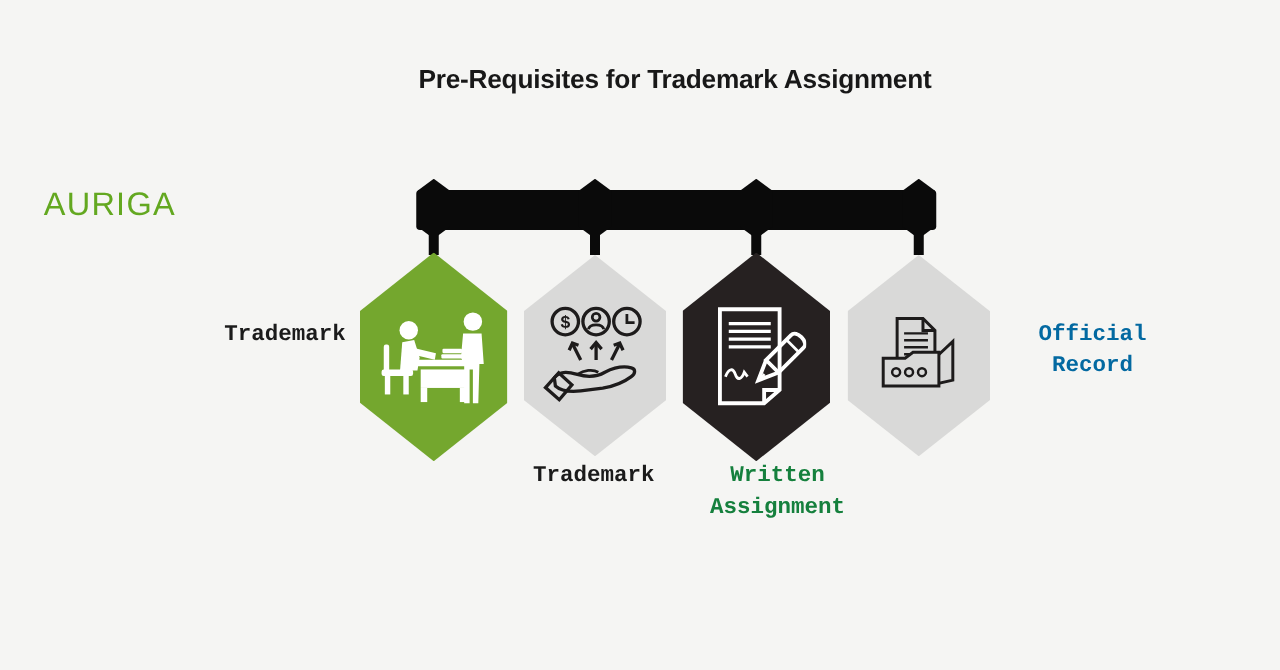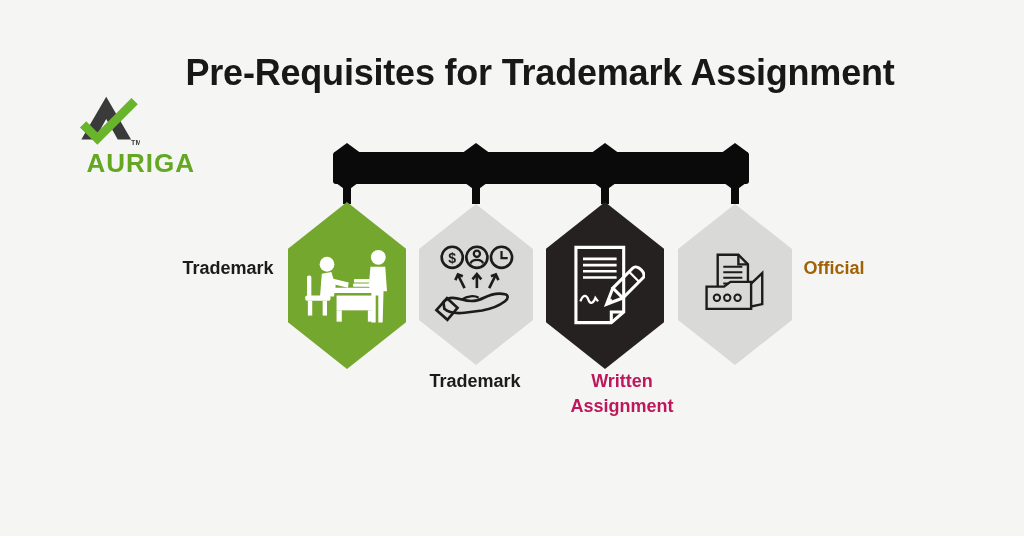--- a/index.html
+++ b/index.html
@@ -1,56 +1,49 @@
 <!DOCTYPE html>
 <html style="--bg: #f5f5f3; --hex-gray: #d9d9d8; --logo-green: #68b42a; --logo-dark: #3b3a3a;"><head>
 <meta charset="utf-8">
 <style>
   html,body{margin:0;padding:0;}
   body{font-family:"Liberation Sans",sans-serif;}
   #stage{position:relative;width:1024px;height:536px;background:var(--bg,#f5f5f3);overflow:hidden;}
 
   
   .title{position:absolute;left:56px;width:968px;top:52px;text-align:center;
-         font-size:36px;font-weight:800;letter-spacing:-0.2px;color:#181818;}
+         font-size:21px;font-weight:800;letter-spacing:-0.2px;color:#181818;}
 
   
   .logo-mark{position:absolute;left:76px;top:95px;width:64px;height:52px;}
-  .logo-text{position:absolute;left:35px;top:148px;width:160px;text-align:right;
-             font-size:26px;font-weight:700;letter-spacing:1px;color:var(--logo-green,#63a820);}
+  .logo-text{position:absolute;left:35px;top:148px;width:160px;text-align:left;
+             font-size:26px;font-weight:400;letter-spacing:1px;color:var(--logo-green,#63a820);}
 
   
   .tl-bar{position:absolute;left:333px;top:152px;width:416px;height:32px;border-radius:3px;}
   .tl-knob{position:absolute;top:143px;width:26px;height:48px;
            clip-path:polygon(50% 0%,100% 20%,100% 80%,50% 100%,0% 80%,0% 20%);}
   .tl-stem{position:absolute;top:186px;width:8px;height:18px;}
 
   
   .hex{position:absolute;clip-path:polygon(50% 0%,100% 28%,100% 72%,50% 100%,0% 72%,0% 28%);}
   .hex-icon{position:absolute;display:flex;align-items:center;justify-content:center;}
   .hex-icon svg{width:100%;height:100%;}
 
   
   .step-label{position:absolute;width:200px;text-align:center;font-size:18px;font-weight:800;
-              line-height:25px;color:#1b1b1b;}
+              line-height:25px;color:#1b1b1b;font-family:Liberation Mono, monospace;}
 </style>
 </head>
 <body>
 
 <div id="stage">
 
   <div class="title" style="color: rgb(24, 24, 24);">Pre-Requisites for Trademark Assignment</div>
 
-  <div class="logo-mark">
-    <svg viewBox="0 0 72 58">
-      <path d="M34,2 L62,50 H47 L34,27 L21,50 H6 Z" fill="var(--logo-dark,#3b3a3a)"></path>
-      <path d="M8,33 L24,49 L66,7" fill="none" stroke="var(--logo-green,#68b42a)" stroke-width="10"></path>
-      <text x="62" y="56" font-size="8" font-weight="bold" fill="var(--logo-dark,#3b3a3a)">TM</text>
-    </svg>
-  </div>
   <div class="logo-text" style="color: rgb(99, 168, 32);">AURIGA</div>
 
   <div class="tl-bar" style="background-color: rgb(10, 10, 10);"></div>
   <div class="tl-knob" style="left: 334px; background-color: rgb(10, 10, 10);"></div>
   <div class="tl-knob" style="left: 463px; background-color: rgb(10, 10, 10);"></div>
   <div class="tl-knob" style="left: 592px; background-color: rgb(10, 10, 10);"></div>
   <div class="tl-knob" style="left: 722px; background-color: rgb(10, 10, 10);"></div>
   <div class="tl-stem" style="left: 343px; background-color: rgb(10, 10, 10);"></div>
   <div class="tl-stem" style="left: 472px; background-color: rgb(10, 10, 10);"></div>
   <div class="tl-stem" style="left: 601px; background-color: rgb(10, 10, 10);"></div>
@@ -113,35 +106,36 @@
       <path d="M18,18 H56 M18,25 H56 M18,32 H56 M18,39 H56" stroke-width="3"></path>
       <path d="M15,66 C18,58 22,58 24,64 C26,70 30,68 32,62 L35,66" stroke-width="2.5"></path>
       <g transform="rotate(45 56 58)">
         <path d="M48,24 C48,17 64,17 64,24 V56 H48 Z"></path>
         <path d="M48,56 L56,74 L64,56"></path>
         <path d="M56,74 V66" stroke-width="2.5"></path>
         <path d="M48,30 H64" stroke-width="2.5"></path>
       </g>
     </svg>
   </div>
-  <div class="step-label" style="left: 522px; top: 369px; color: #be185d;">
+  <div class="step-label" style="left: 522px; top: 369px; color: #15803d;">
     <div>Written</div>
     <div>Assignment</div>
   </div>
 
   <div class="hex" style="left: 678px; top: 204px; width: 114px; height: 161px; background-color: rgb(217, 217, 216);"></div>
   <div class="hex-icon" style="left: 700px; top: 250px; width: 72px; height: 70px; color: rgb(29, 27, 27);">
     <svg viewBox="0 0 90 88" fill="none" stroke="currentColor" stroke-width="3">
       <path d="M60,46 L78,29 V68 L60,72 Z" fill="var(--hex-gray,#d9d9d8)"></path>
       <path d="M22,6 H48 L60,18 V58 H22 Z" fill="var(--hex-gray,#d9d9d8)"></path>
       <path d="M48,6 V18 H60"></path>
       <path d="M29,21 H53 M29,28 H53 M29,35 H53 M29,42 H53" stroke-width="2.5"></path>
       <path d="M8,46 H30 L38,40 H64 V74 H8 Z" fill="var(--hex-gray,#d9d9d8)"></path>
       <circle cx="21" cy="60" r="4" stroke-width="2.5"></circle>
       <circle cx="34" cy="60" r="4" stroke-width="2.5"></circle>
       <circle cx="47" cy="60" r="4" stroke-width="2.5"></circle>
     </svg>
   </div>
-  <div class="step-label" style="left: 734px; top: 256px; color: #a16207;">
+  <div class="step-label" style="left: 774px; top: 256px; color: #0369a1;">
     <div>Official</div>
+    <div>Record</div>
   </div>
 
 </div>
 
 </body></html>

